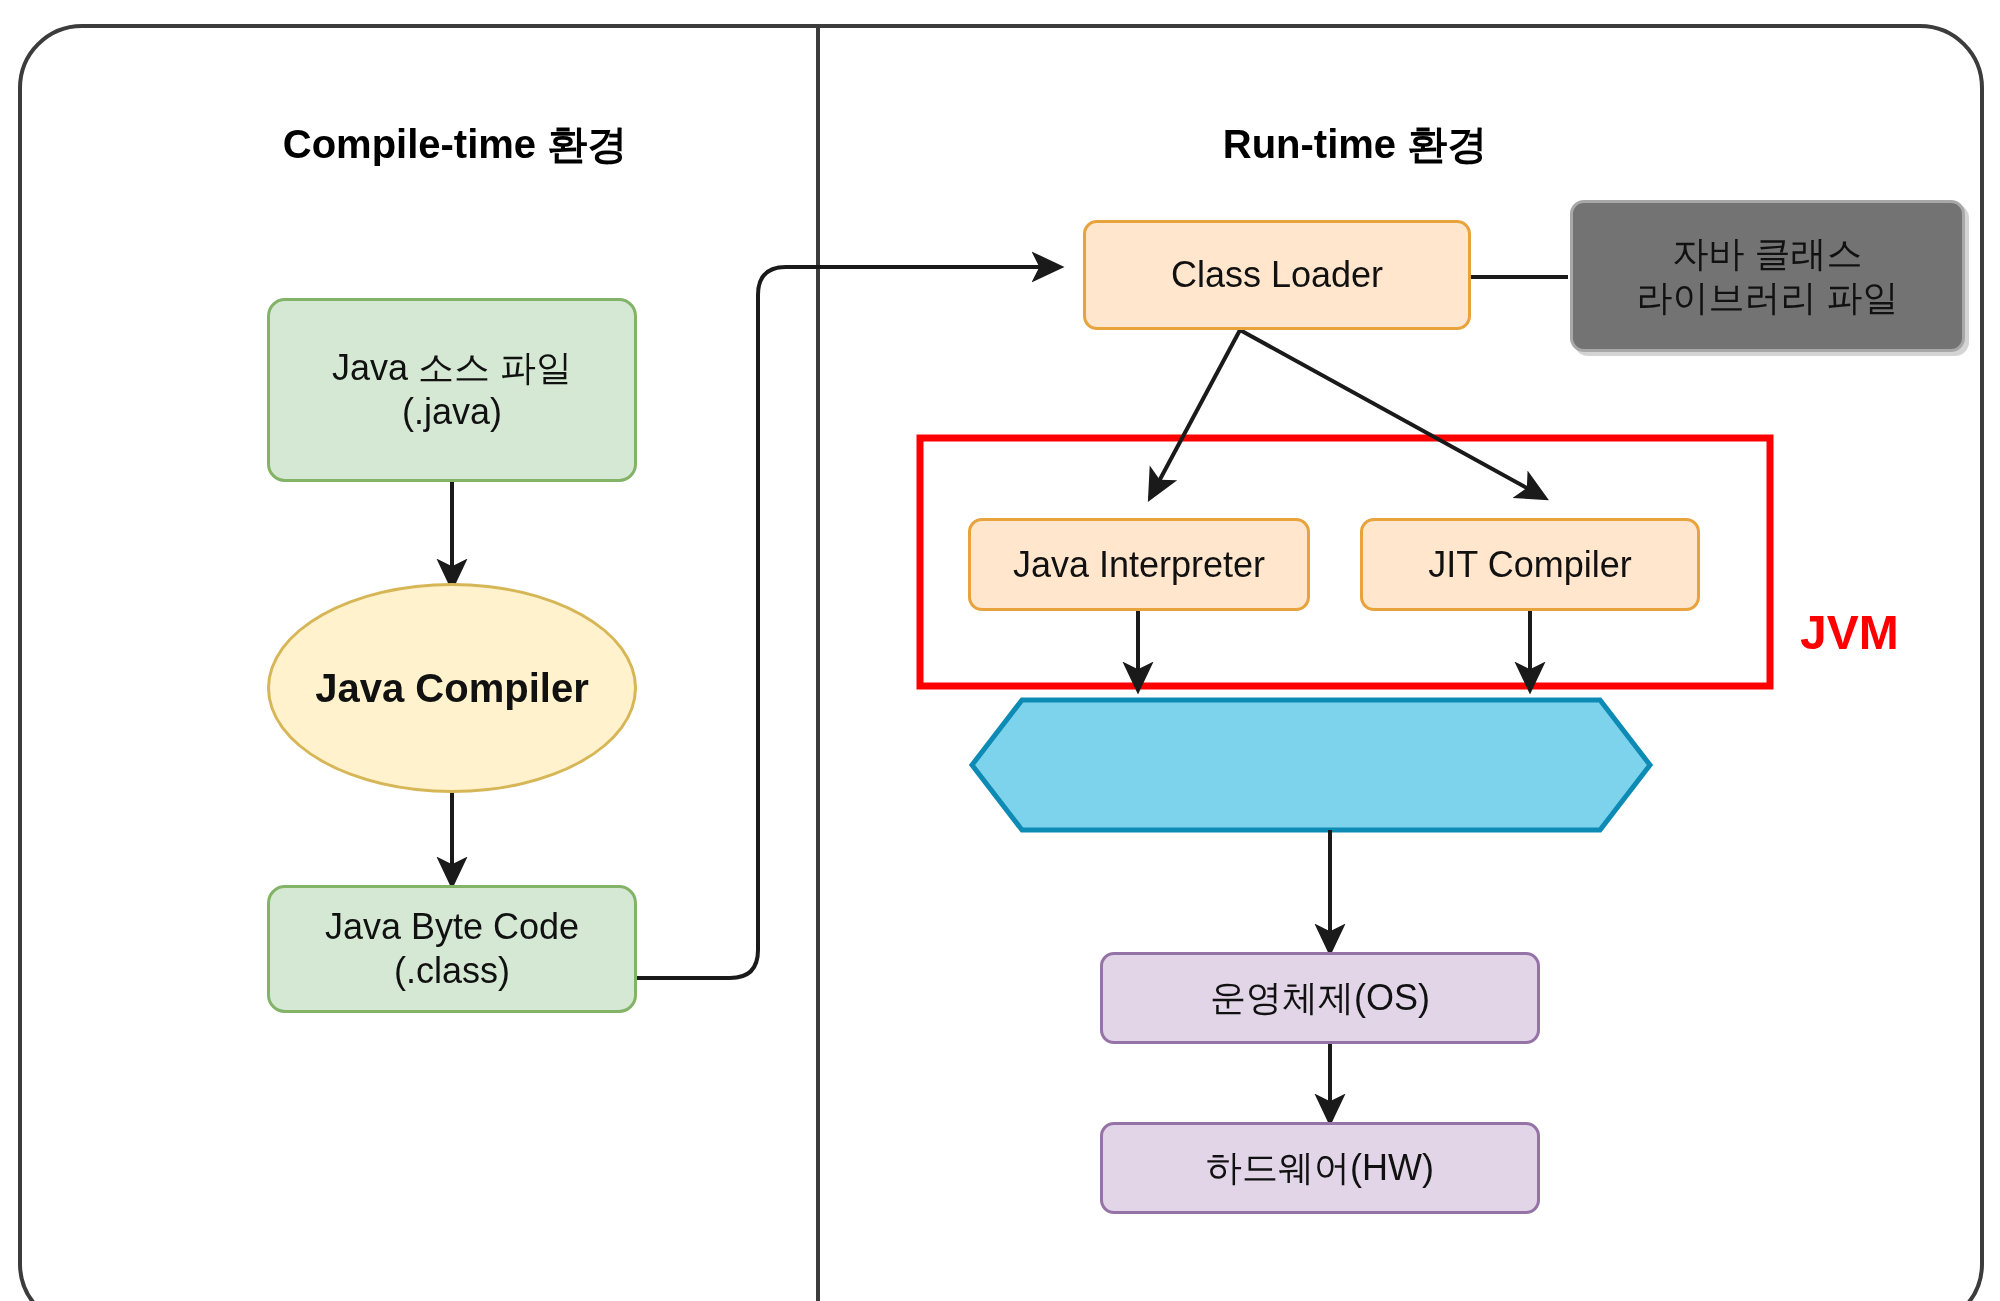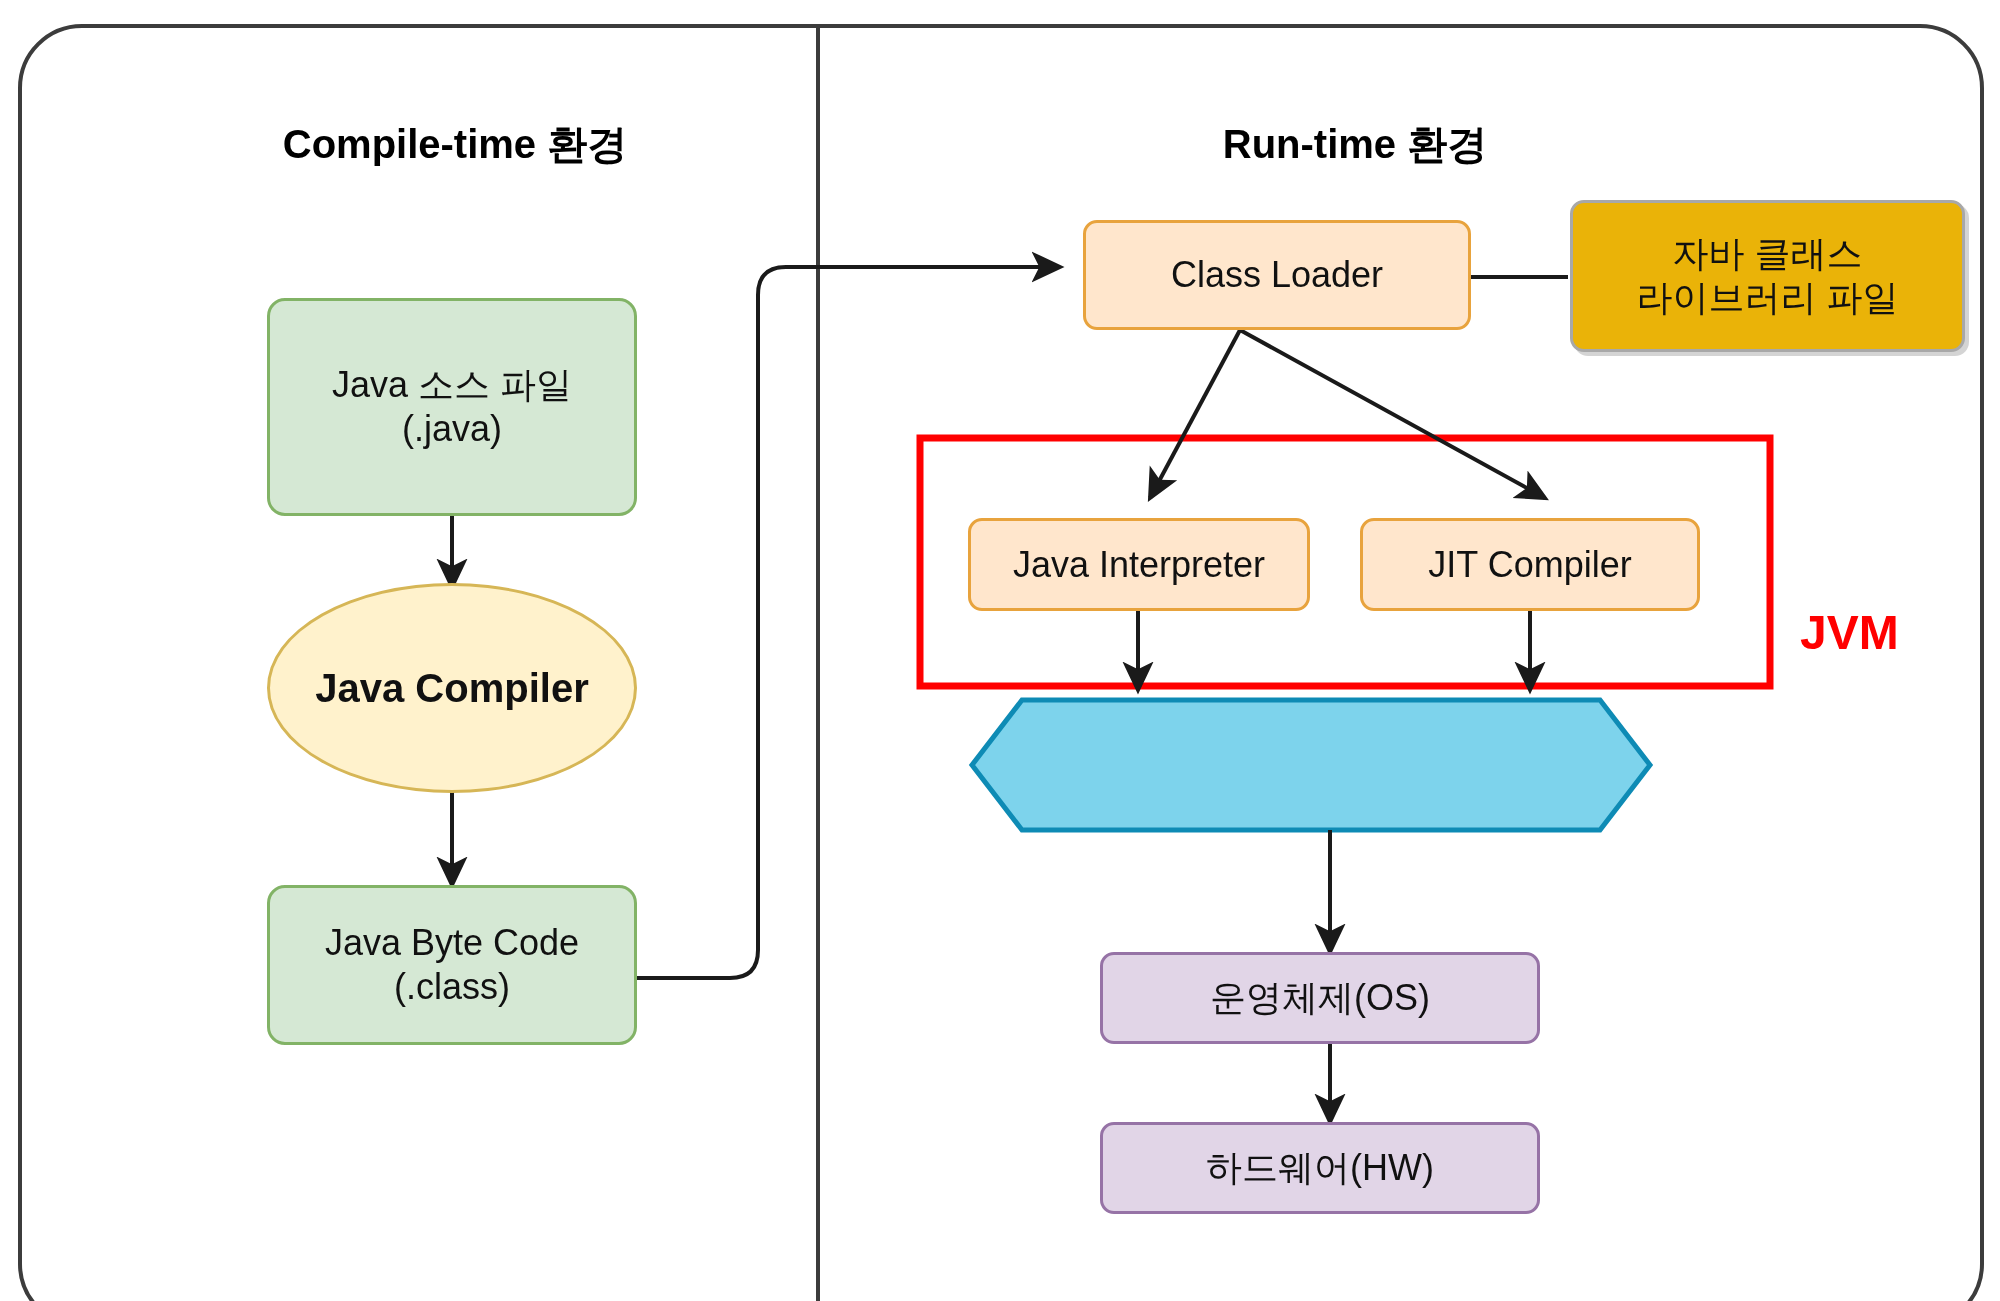--- a/index.html
+++ b/index.html
@@ -51,21 +51,21 @@
     border-radius: 18px;
     font-size: 36px;
   }
   .box-orange {
     background: #ffe6cc;
     border: 3px solid #e8a33d;
     border-radius: 14px;
     font-size: 36px;
   }
   .box-gray {
-    background: #eab308;
+    background: #737373;
     border: 3px solid #a8a8a8;
     border-radius: 14px;
     font-size: 36px;
     box-shadow: 4px 4px 0 rgba(0,0,0,0.17);
   }
   .box-purple {
     background: #e1d5e7;
     border: 3px solid #9673a6;
     border-radius: 14px;
     font-size: 36px;
@@ -135,26 +135,26 @@
 
     <line x1="1330" y1="1043" x2="1330" y2="1122" stroke="#1a1a1a" stroke-width="4" marker-end="url(#arrow)"></line>
   </svg>
 
   <div class="panel-title" style="left:190px; top:78px; width:530px;">Compile-time 환경</div>
 
   <div class="panel-title" style="left:1110px; top:78px; width:490px;">Run-time 환경</div>
 
   <div class="jvm-label" style="left:1800px; top:598px;">JVM</div>
 
-  <div class="node box-green" style="left:267px; top:298px; width:370px; height:218px;">Java 소스 파일
+  <div class="node box-green" style="left:267px; top:298px; width:370px; height:184px;">Java 소스 파일
 (.java)</div>
 
   <div class="node ellipse-yellow" style="left:267px; top:583px; width:370px; height:210px;">Java Compiler</div>
 
-  <div class="node box-green" style="left:267px; top:885px; width:370px; height:160px;">Java Byte Code
+  <div class="node box-green" style="left:267px; top:885px; width:370px; height:128px;">Java Byte Code
 (.class)</div>
 
   <div class="node box-orange" style="left:1083px; top:220px; width:388px; height:110px;">Class Loader</div>
 
   <div class="node box-gray" style="left:1570px; top:200px; width:395px; height:152px;">자바 클래스
 라이브러리 파일</div>
 
   <div class="node box-orange" style="left:968px; top:518px; width:342px; height:93px;">Java Interpreter</div>
 
   <div class="node box-orange" style="left:1360px; top:518px; width:340px; height:93px;">JIT Compiler</div>

